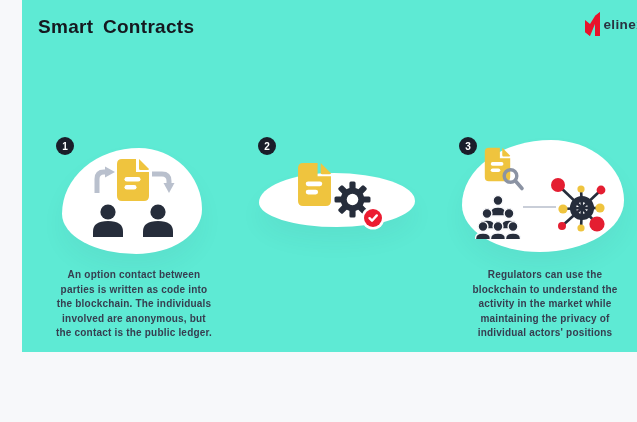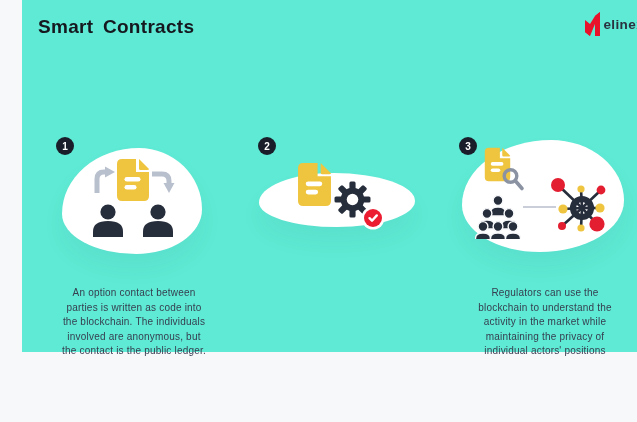--- a/index.html
+++ b/index.html
@@ -46,22 +46,22 @@
   .check-badge {
     position:absolute; left:342px; top:209px; width:18px; height:18px;
     background:#ec1c31; border-radius:50%; box-shadow:0 0 0 2.5px #fff;
     display:flex; align-items:center; justify-content:center; z-index:4;
   }
 
   .connector { position:absolute; left:501px; top:206px; width:33px; height:2px; background:#c9ced8; z-index:2; }
 
   
   .step-text {
-    position:absolute; top:286px; width:204px;
-    font-size:10px; font-weight:400; color:#363e50;
+    position:absolute; top:268px; width:204px;
+    font-size:10px; font-weight:700; color:#363e50;
     line-height:14.6px; letter-spacing:.2px;
     text-align:center; white-space:pre;
   }
   .text1 { left:10px; }
   .text2 { left:211px; }
   .text3 { left:421px; }
 </style>
 </head>
 <body>
 

